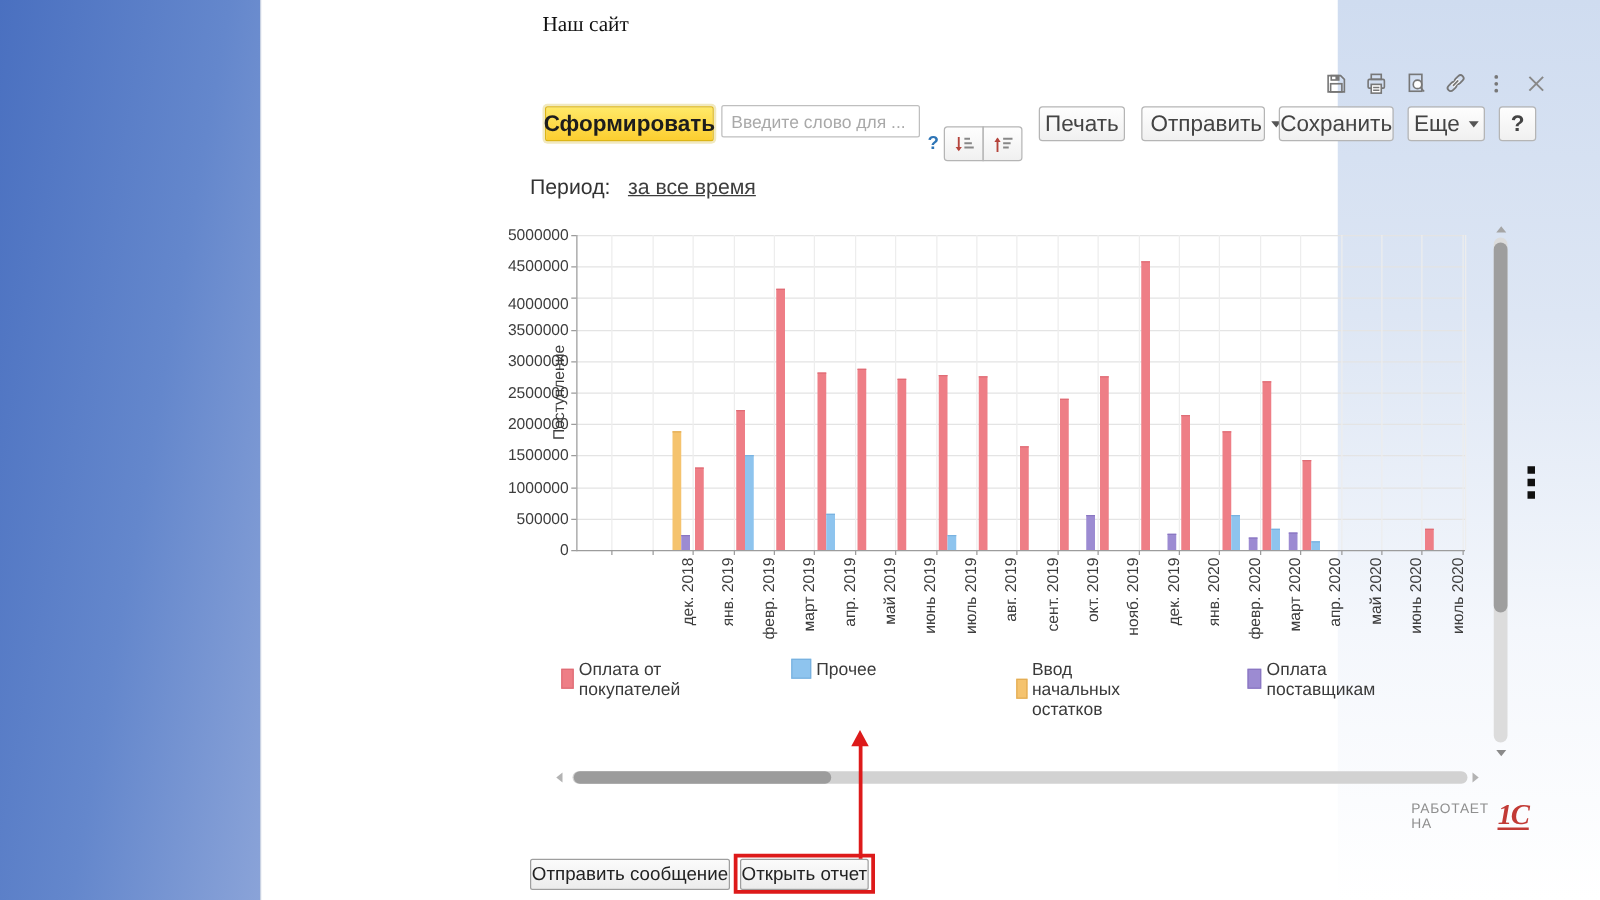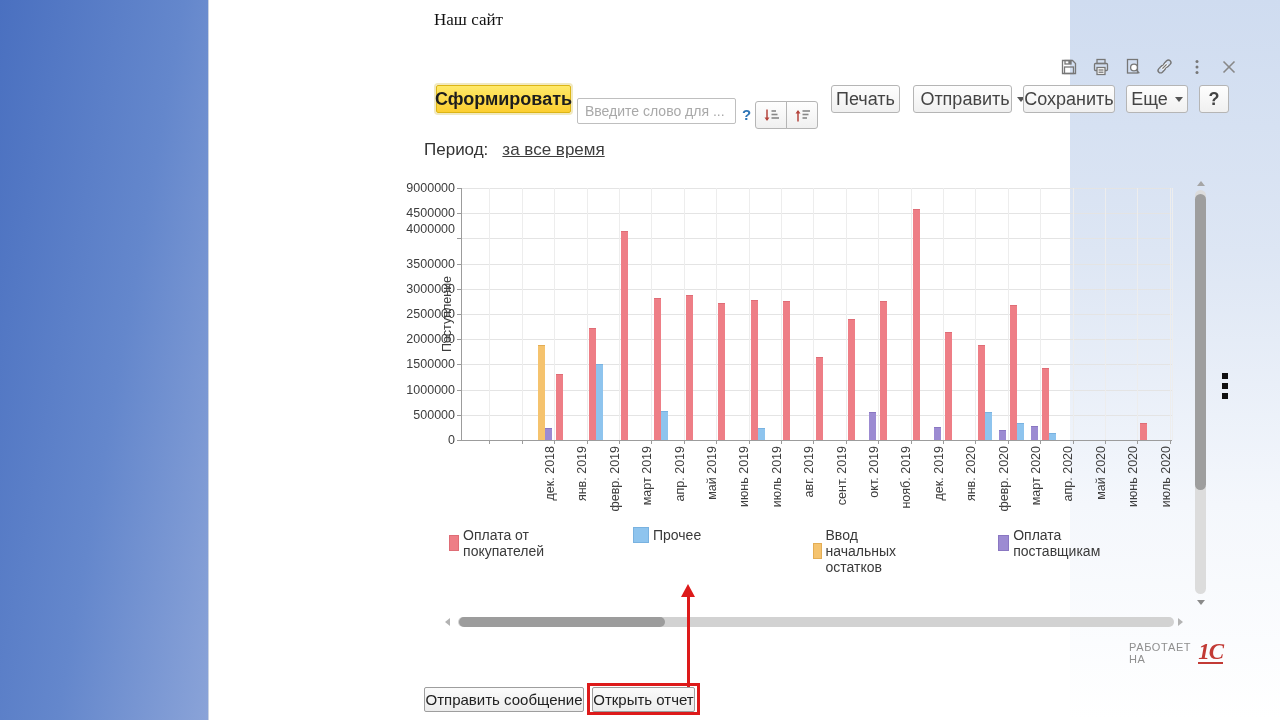--- a/index.html
+++ b/index.html
@@ -21,21 +21,21 @@
 
   .win-icons { position:absolute; left:850px; top:57px; display:flex; gap:13px; align-items:center; }
   .win-icons .ic { width:19px; height:19px; display:flex; align-items:center; justify-content:center; cursor:pointer; }
 
   
   .btn { position:absolute; height:28px; top:85px; background:linear-gradient(#fefefe,#f0f0f0);
     border:1px solid #b5b5b5; border-radius:3px; color:#444; font-size:18px;
     display:flex; align-items:center; justify-content:center; gap:7px; cursor:pointer; }
   .btn-generate { left:227px; width:135px; background:linear-gradient(#ffe968,#fcce30);
     border:1px solid #dcb515; box-shadow:0 0 0 2px #f1e9c0; font-weight:bold; color:#1d1d1d; border-radius:2px; }
-  .search-box { position:absolute; left:368px; top:98px; width:159px; height:26px;
+  .search-box { position:absolute; left:368px; top:84px; width:159px; height:26px;
     border:1px solid #bfbfbf; border-radius:2px; font-size:14px; color:#3b82f6; padding:0 7px; background:#fff; }
   .search-box::placeholder { color:#a9a9a9; }
   .q-link { position:absolute; left:533px; top:106px; color:#2e75b6; font-weight:bold; font-size:15px; cursor:pointer; }
   .icon-btn { position:absolute; top:101px; width:32px; height:28px; background:linear-gradient(#fefefe,#f0f0f0);
     border:1px solid #b5b5b5; display:flex; align-items:center; justify-content:center; cursor:pointer; }
   .caret { width:0; height:0; border-left:4px solid transparent; border-right:4px solid transparent;
     border-top:5px solid #555; display:inline-block; }
 
   .period-row { position:absolute; left:215px; top:140px; font-size:17px; color:#333; }
   .period-link { color:#3d3d3d; text-decoration:underline; cursor:pointer; margin-left:14px; }
@@ -209,27 +209,27 @@
         <div class="ytick" style="left: 248px; top: 314px;"></div>
         <div class="ylab" style="left: 158px; top: 307px;">2500000</div>
         <div class="gridline-h" style="left: 252px; top: 288.8px; width: 711px;"></div>
         <div class="ytick" style="left: 248px; top: 288.8px;"></div>
         <div class="ylab" style="left: 158px; top: 281.8px;">3000000</div>
         <div class="gridline-h" style="left: 252px; top: 263.6px; width: 711px;"></div>
         <div class="ytick" style="left: 248px; top: 263.6px;"></div>
         <div class="ylab" style="left: 158px; top: 256.6px;">3500000</div>
         <div class="gridline-h" style="left: 252px; top: 238.4px; width: 711px;"></div>
         <div class="ytick" style="left: 248px; top: 238.4px;"></div>
-        <div class="ylab" style="left: 158px; top: 222px;">4000000</div>
+        <div class="ylab" style="left: 158px; top: 236px;">4000000</div>
         <div class="gridline-h" style="left: 252px; top: 213.2px; width: 711px;"></div>
         <div class="ytick" style="left: 248px; top: 213.2px;"></div>
         <div class="ylab" style="left: 158px; top: 206.2px;">4500000</div>
         <div class="gridline-h" style="left: 252px; top: 188px; width: 711px;"></div>
         <div class="ytick" style="left: 248px; top: 188px;"></div>
-        <div class="ylab" style="left: 158px; top: 181px;">9000000</div>
+        <div class="ylab" style="left: 158px; top: 181px;">5000000</div>
         <div class="gridline-v" style="left: 280.4px; top: 188px; height: 252px;"></div>
         <div class="xtick" style="left: 280.4px; top: 440px;"></div>
         <div class="gridline-v" style="left: 312.8px; top: 188px; height: 252px;"></div>
         <div class="xtick" style="left: 312.8px; top: 440px;"></div>
         <div class="gridline-v" style="left: 345.2px; top: 188px; height: 252px;"></div>
         <div class="xtick" style="left: 345.2px; top: 440px;"></div>
         <div class="gridline-v" style="left: 377.6px; top: 188px; height: 252px;"></div>
         <div class="xtick" style="left: 377.6px; top: 440px;"></div>
         <div class="gridline-v" style="left: 410px; top: 188px; height: 252px;"></div>
         <div class="xtick" style="left: 410px; top: 440px;"></div>

